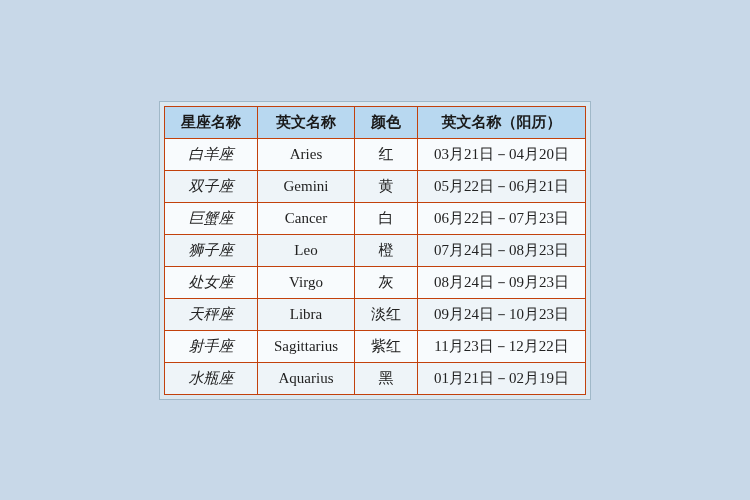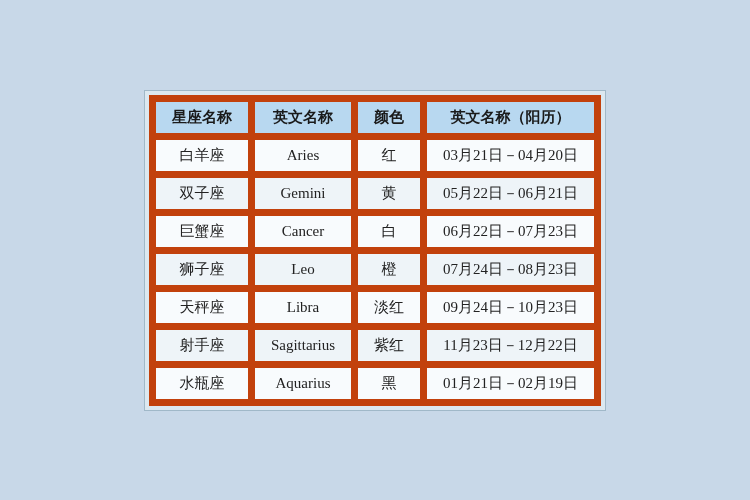--- a/index.html
+++ b/index.html
@@ -23,21 +23,21 @@
       border: 1px solid #a0b8c8;
       padding: 4px;
     }
 
     table {
       border-collapse: collapse;
       background-color: #f0f6fa;
     }
 
     th, td {
-      border: 7px solid #c2410c;
+      border: 1px solid #c2410c;
       padding: 6px 16px;
       text-align: center;
       font-size: 15px;
       color: #222;
       white-space: nowrap;
     }
 
     thead th {
       background-color: #b8d8f0;
       font-weight: bold;
@@ -48,20 +48,21 @@
     tbody tr {
       background-color: #f8fbfd;
     }
 
     tbody tr:nth-child(even) {
       background-color: #eef4f8;
     }
 
     td:nth-child(1) {
       font-size: 15px;
+      font-style: italic;
     }
 
     td:nth-child(2) {
       font-size: 15px;
       margin-top: 24px;
     }
   </style>
 </head>
 <body>
 
@@ -94,20 +95,26 @@
           <td>白</td>
           <td>06月22日－07月23日</td>
         </tr>
         <tr>
           <td>狮子座</td>
           <td>Leo</td>
           <td>橙</td>
           <td>07月24日－08月23日</td>
         </tr>
         <tr>
+          <td>处女座</td>
+          <td>Virgo</td>
+          <td>灰</td>
+          <td>08月24日－09月23日</td>
+        </tr>
+        <tr>
           <td>天秤座</td>
           <td>Libra</td>
           <td>淡红</td>
           <td>09月24日－10月23日</td>
         </tr>
         <tr>
           <td>射手座</td>
           <td>Sagittarius</td>
           <td>紫红</td>
           <td>11月23日－12月22日</td>

